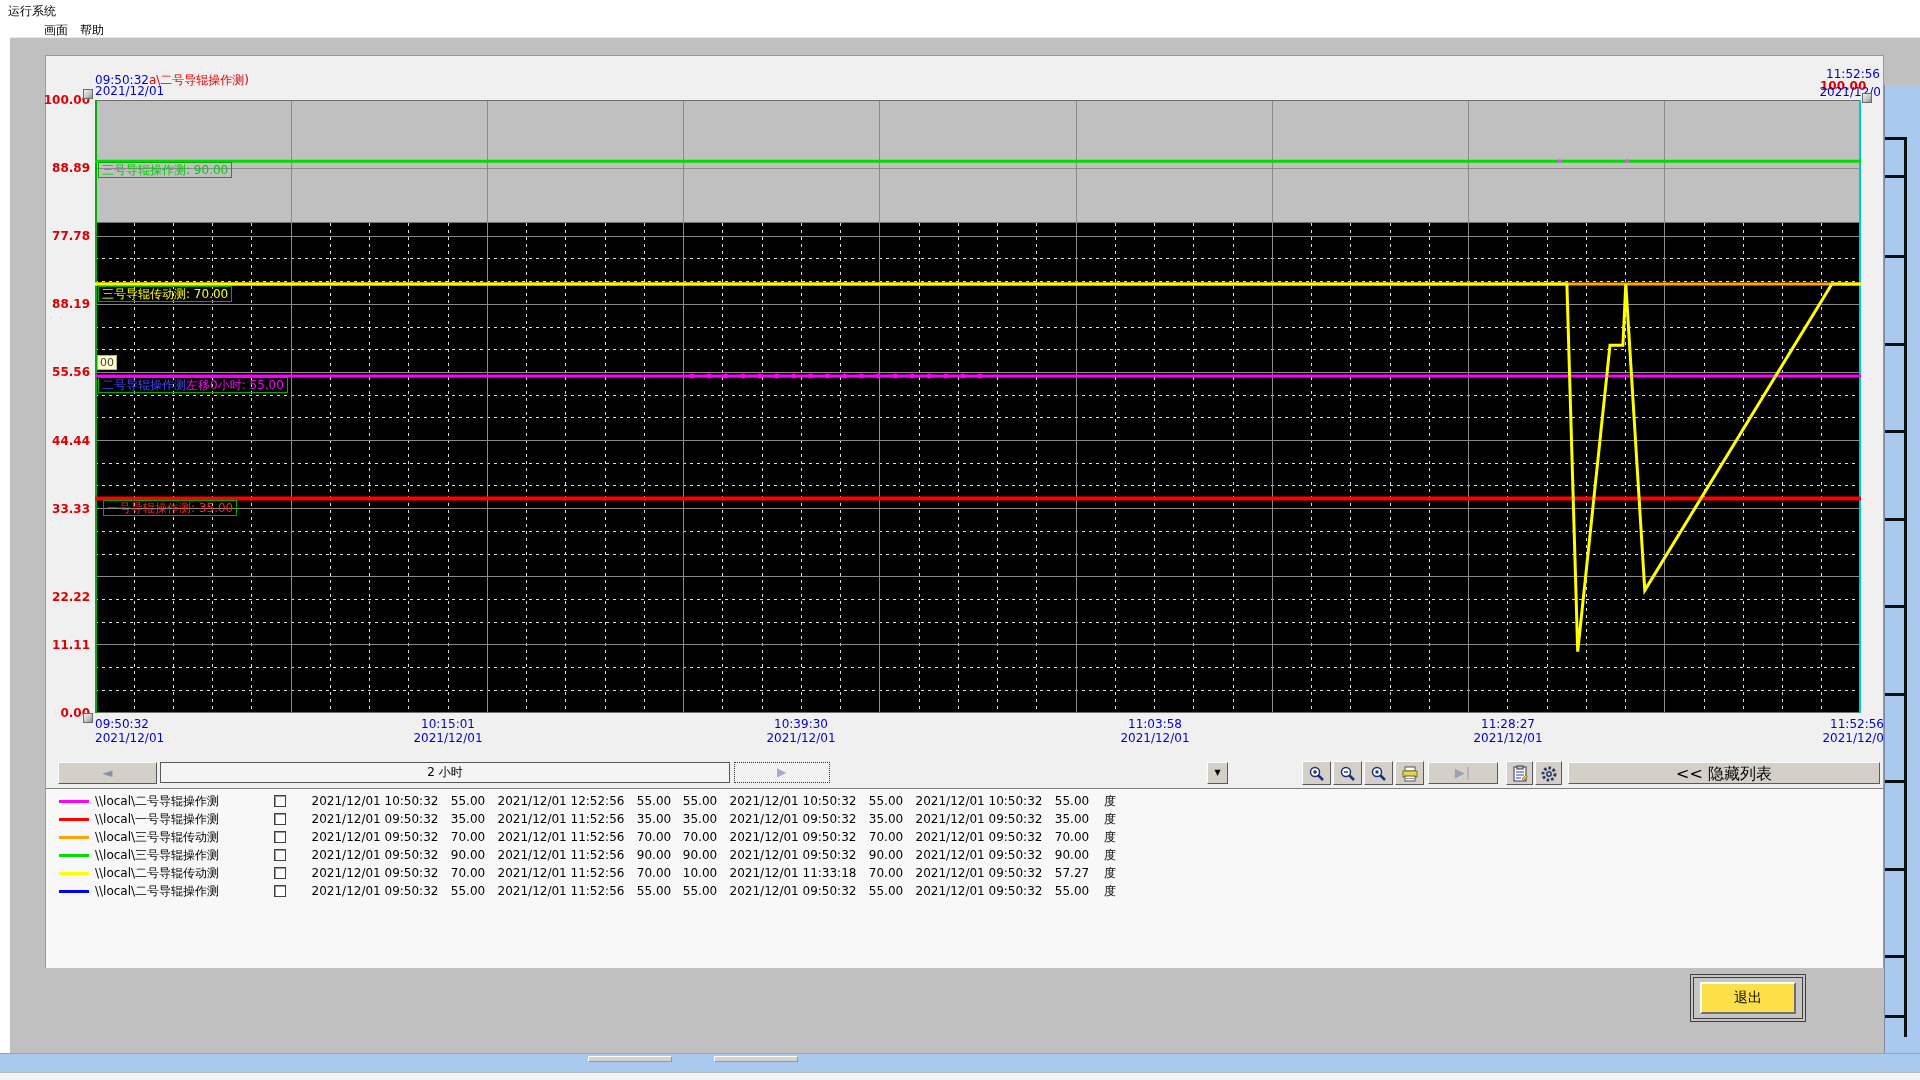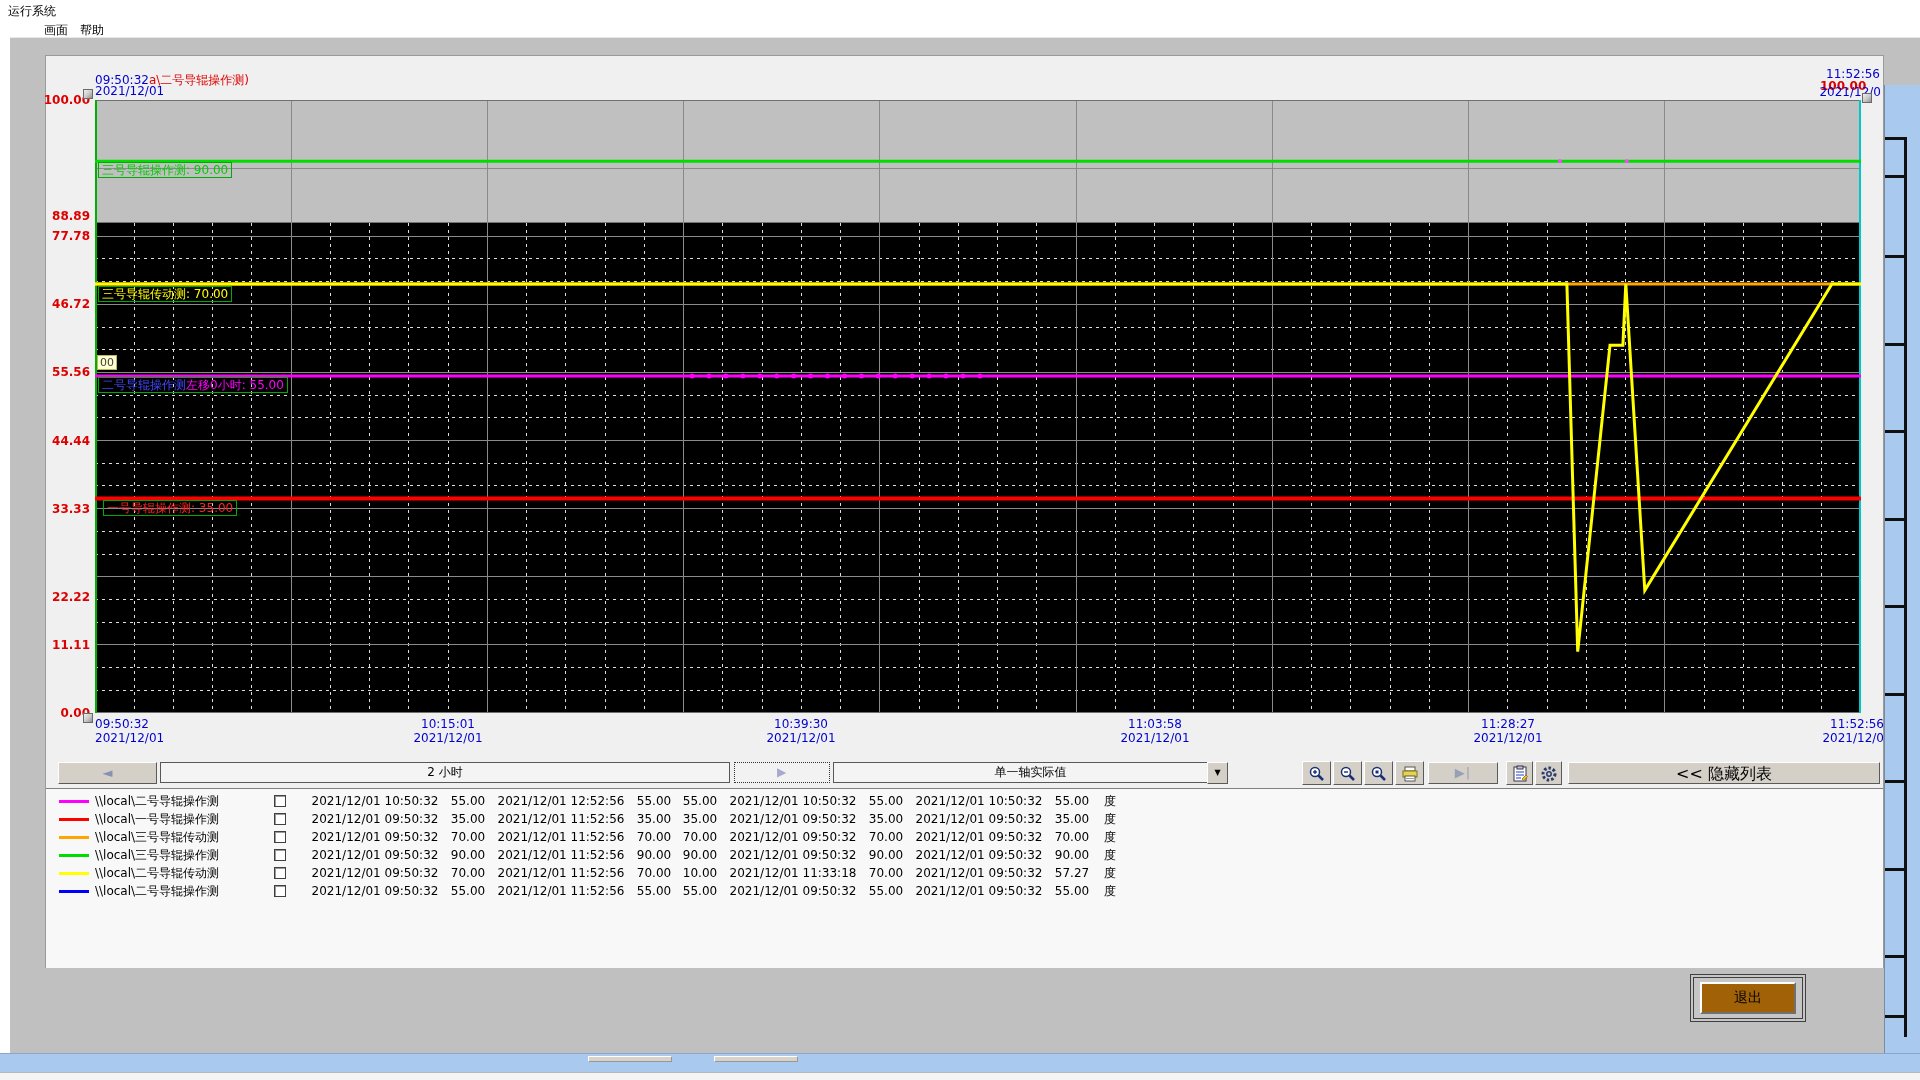--- a/index.html
+++ b/index.html
@@ -52,21 +52,21 @@
         border-bottom:1px solid #404040; font-size:12px; height:18px; line-height:16px; text-align:center; overflow:hidden; white-space:nowrap; color:#000; }
   .trow { display:flex; height:18px; }
   .td { font-size:12px; line-height:18px; text-align:center; overflow:hidden; white-space:nowrap; color:#000; }
   .td.name { text-align:left; padding-left:2px; }
   .legend-line { width:30px; height:3px; margin:8px auto 0; }
   .checkbox { display:inline-block; width:12px; height:12px; background:#fff; border:1px solid #404040; margin-top:3px;
               box-shadow:inset 1px 1px 0 #9a9a9a; }
 
   .exit-outer { position:absolute; left:1690px; top:974px; width:116px; height:48px; border:1px solid #404040; padding:2px; background:#c6c6c6; }
   .exit-inner { width:100%; height:100%; border:1px solid #404040; display:flex; align-items:center; justify-content:center; background:#c6c6c6; }
-  .exit-btn { width:96px; height:32px; background:#a16207; border-top:2px solid #ffffff; border-left:2px solid #ffffff;
+  .exit-btn { width:96px; height:32px; background:#fde047; border-top:2px solid #ffffff; border-left:2px solid #ffffff;
               border-right:2px solid #707070; border-bottom:2px solid #707070; font-size:14px; color:#000; cursor:default; }
 
   .right-strip { position:absolute; left:1884px; top:85px; width:36px; height:968px; background:#a9c9ef; border-left:1px solid #7a8aa0; }
   .strip-tick { position:absolute; left:0; width:22px; height:3px; background:#101010; }
   .strip-vline { position:absolute; left:19px; top:52px; width:3px; height:900px; background:#101010; }
 
   .bottom-blue { position:absolute; left:0; top:1053px; width:1920px; height:19px; background:#a9c9ef; border-top:1px solid #8ba6c8; }
   .bottom-bar { position:absolute; top:2px; width:84px; height:6px; background:#d6d3cc; border:1px solid #9a978f; border-top-color:#fff; border-left-color:#fff; }
   .bottom-white { position:absolute; left:0; top:1072px; width:1920px; height:8px; background:#f4f4f4; border-top:1px solid #b8b8b8; }
 </style>
@@ -89,23 +89,23 @@
   <div class="abs" style="left:95px;top:69px;white-space:nowrap;">
     <span class="hdr-time">09:50:32</span><span class="hdr-name">a\二号导辊操作测)</span>
   </div>
   <div class="abs hdr-date" style="left:95px;top:84px;">2021/12/01</div>
   <div class="abs hdr-time" style="left:1764px;top:67px;width:116px;text-align:right;">11:52:56</div>
   <div class="abs axis-max-right" style="left:1820px;top:79px;">100.00</div>
   <div class="abs hdr-date" style="left:1764px;top:85px;width:117px;text-align:right;">2021/12/0</div>
 
   <div id="y-labels">
       <div class="ylabel" style="top: 0px;">100.00</div>
-      <div class="ylabel" style="top: 68.11px; margin-top: 48px;">88.89</div>
+      <div class="ylabel" style="top: 68.11px;">88.89</div>
       <div class="ylabel" style="top: 136.22px;">77.78</div>
-      <div class="ylabel" style="top: 204.33px;">46.72</div>
+      <div class="ylabel" style="top: 204.33px;">88.19</div>
       <div class="ylabel" style="top: 272.44px;">55.56</div>
       <div class="ylabel" style="top: 340.55px;">44.44</div>
       <div class="ylabel" style="top: 408.66px;">33.33</div>
       <div class="ylabel" style="top: 497px;">22.22</div>
       <div class="ylabel" style="top: 544.88px;">11.11</div>
       <div class="ylabel" style="top: 612.99px;">0.00</div>
     </div>
 
   <div class="plot">
     <svg id="plot-svg" width="1766" height="613">
@@ -244,21 +244,20 @@
       </div>
       <div class="xlabel" style="left: 1754px; text-align: right;">
         <div>11:52:56</div>
         <div>2021/12/0</div>
       </div>
     </div>
 
   <button class="tb-btn arrow-prev" style="left:58px;top:762px;width:99px;">◄</button>
   <div class="tb-field" style="left:160px;top:762px;width:570px;">2  小时</div>
   <div class="dotted arrow-prog" style="left:734px;top:762px;width:96px;">▶</div>
-  <div class="tb-field" style="left:833px;top:762px;width:395px;">单一轴实际值</div>
   <button class="tb-btn dd-arrow" style="left:1207px;top:762px;width:21px;">▼</button>
 
   <button class="tb-btn tb-icon" style="left:1302px;top:761px;width:29px;height:24px;">
     <span><svg width="18" height="18">
           <circle cx="7" cy="7" r="4.5" fill="#fff" stroke="#1a2e7a" stroke-width="1.5"></circle>
           <line x1="5" y1="7" x2="9" y2="7" stroke="#1a2e7a" stroke-width="1.4"></line>
           <line x1="7" y1="5" x2="7" y2="9" stroke="#1a2e7a" stroke-width="1.4"></line>
           <line x1="10.5" y1="10.5" x2="15" y2="15" stroke="#1a2e7a" stroke-width="2.5"></line>
         </svg></span>
   </button>

